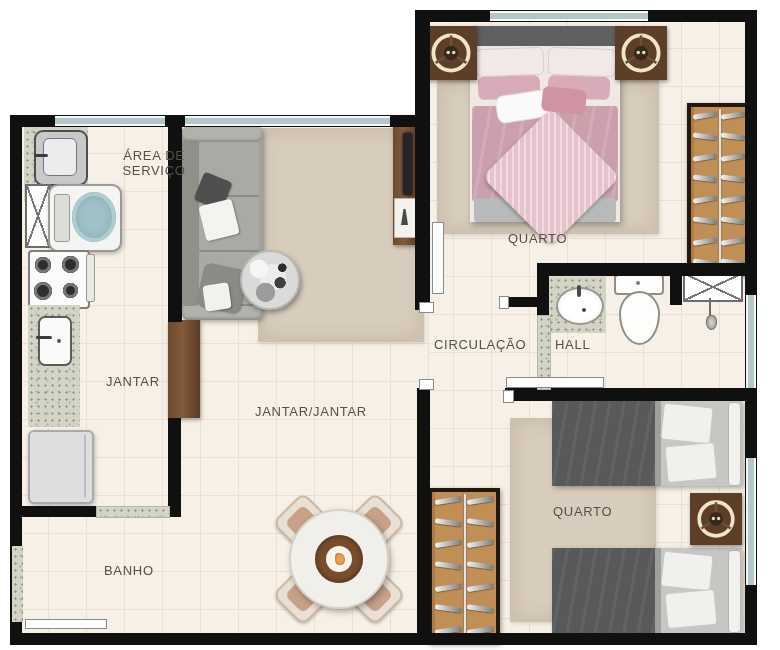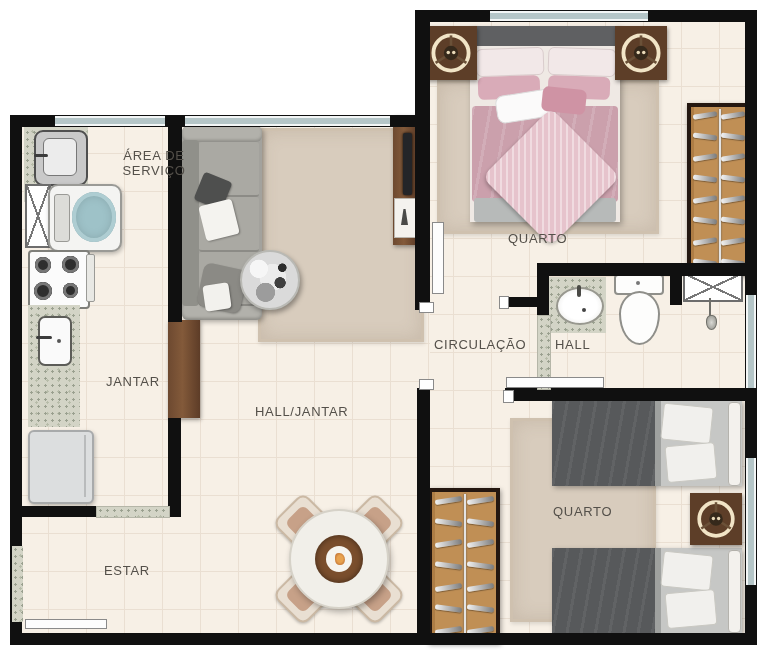--- a/index.html
+++ b/index.html
@@ -309,20 +309,20 @@
   <div class="jamb" style="left:419px;top:302px;width:13px;height:9px;"></div>
   <div class="jamb" style="left:419px;top:379px;width:13px;height:9px;"></div>
   <div class="jamb" style="left:503px;top:390px;width:9px;height:11px;"></div>
   <div class="jamb" style="left:499px;top:296px;width:8px;height:11px;"></div>
 
   <div class="lbl center" style="left:112px;top:148px;width:84px;">
     <span>ÁREA DE</span><br>
     <span>SERVIÇO</span>
   </div>
   <div class="lbl" style="left:106px;top:374px;">JANTAR</div>
-  <div class="lbl" style="left:255px;top:404px;">HALL/JANTAR</div>
-  <div class="lbl" style="left:104px;top:563px;">ESTAR</div>
+  <div class="lbl" style="left:255px;top:404px;">JANTAR/JANTAR</div>
+  <div class="lbl" style="left:104px;top:563px;">BANHO</div>
   <div class="lbl" style="left:508px;top:231px;">QUARTO</div>
   <div class="lbl" style="left:434px;top:337px;">CIRCULAÇÃO</div>
   <div class="lbl" style="left:555px;top:337px;">HALL</div>
   <div class="lbl" style="left:553px;top:504px;">QUARTO</div>
 
 </div>
 
 </body></html>

